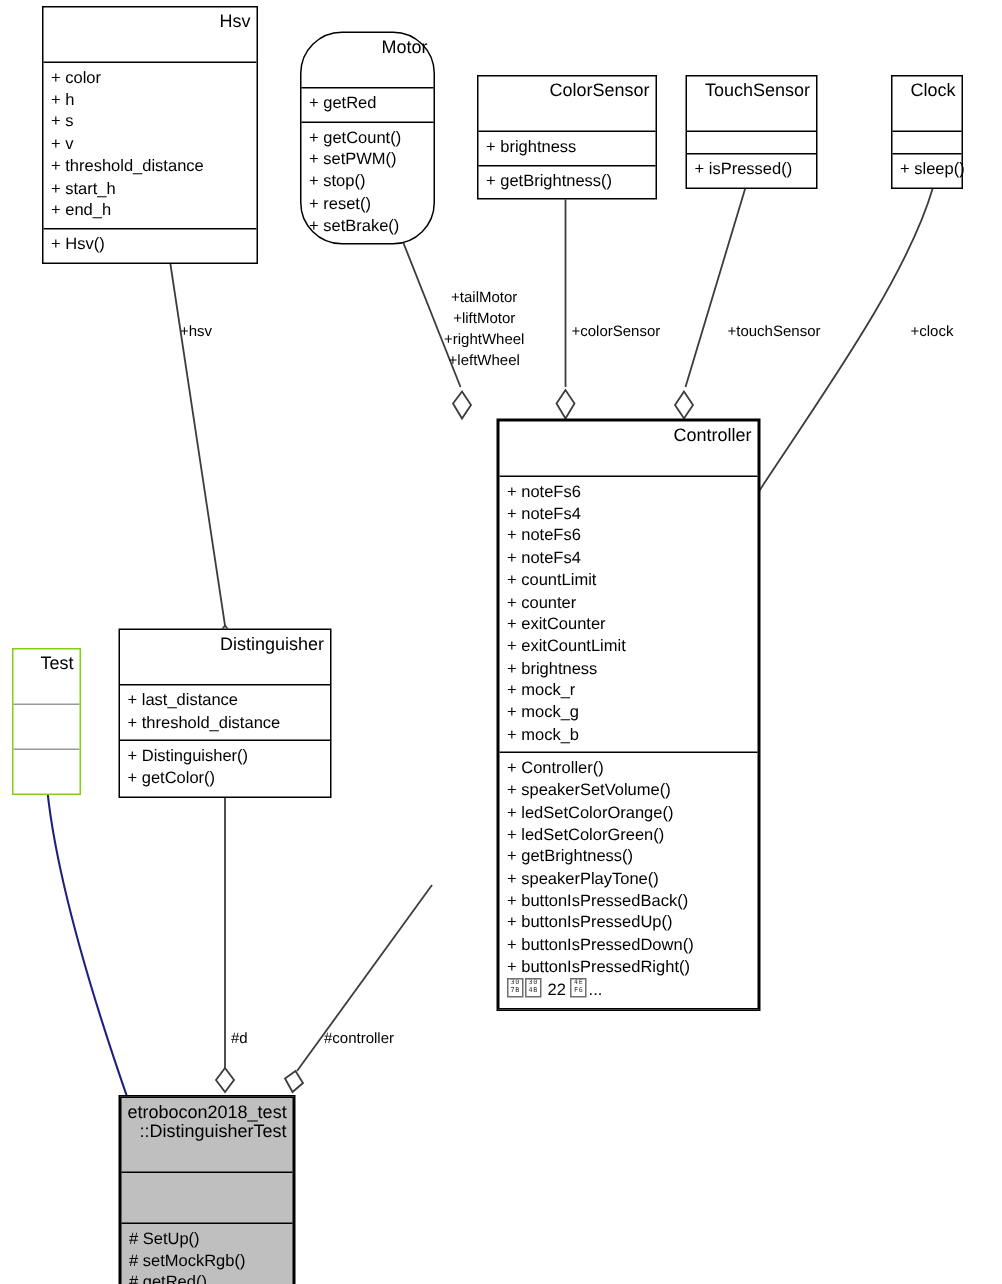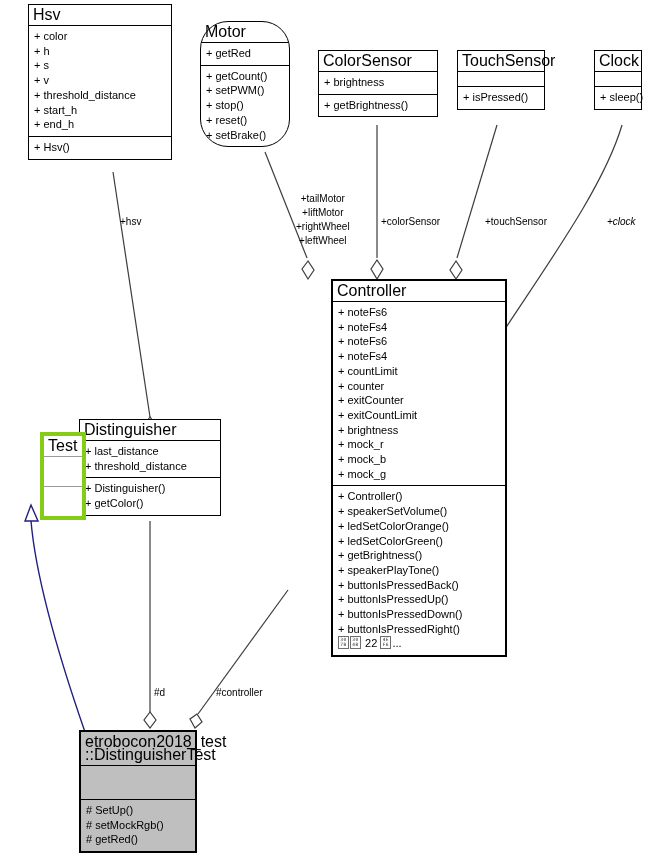--- a/index.html
+++ b/index.html
@@ -32,38 +32,37 @@
     pointer-events: none;
   }
   .uml-class {
     position: absolute;
     box-sizing: border-box;
     background: #ffffff;
     border: 1px solid #000000;
     z-index: 5;
   }
   .uml-class.external {
-    border: 4px solid #84cc16;
-    margin-left: 32px;
+    border: 1px solid #84cc16;
   }
   .uml-class.highlight {
     background: #bfbfbf;
     border: 1px solid #000000;
   }
   .uml-class.thick {
     border: 1px solid #000000;
     box-shadow: 0 0 0 1px #000000;
   }
   .cls-name {
-    text-align: left;
-    padding: 3px 4px 4px 4px;
+    text-align: right;
+    padding: 3px 4px 20px 4px;
     border-bottom: 1px solid #000000;
     line-height: 13px;
     white-space: pre-line;
-    font-size: 16px;
+    font-size: 12px;
   }
   .external .cls-name { border-bottom: 1px solid #9a9a9a; }
   .cls-attrs {
     padding: 3px 4px 4px 5px;
     border-bottom: 1px solid #000000;
     line-height: 14.7px;
     min-height: 7px;
   }
   .external .cls-attrs { border-bottom: 1px solid #9a9a9a; }
   .cls-ops {
@@ -144,21 +143,21 @@
 
   <div class="edge-label center" style="left:296px; top:192px;">+tailMotor
 +liftMotor
 +rightWheel
 +leftWheel</div>
 
   <div class="edge-label" style="left:381px; top:215px;">+colorSensor</div>
 
   <div class="edge-label" style="left:485px; top:215px;">+touchSensor</div>
 
-  <div class="edge-label" style="left:607px; top:215px;font-style:italic;">+clock</div>
+  <div class="edge-label" style="left:607px; top:215px;">+clock</div>
 
   <div class="edge-label" style="left:154px; top:686px;">#d</div>
 
   <div class="edge-label" style="left:216px; top:686px;">#controller</div>
 
   <div class="uml-class" style="left:28px; top:4px; width:144px;">
     <div class="cls-name">Hsv</div>
     <div class="cls-attrs">
       <div>+ color</div>
       <div>+ h</div>
@@ -219,22 +218,22 @@
       <div>+ noteFs6</div>
       <div>+ noteFs4</div>
       <div>+ noteFs6</div>
       <div>+ noteFs4</div>
       <div>+ countLimit</div>
       <div>+ counter</div>
       <div>+ exitCounter</div>
       <div>+ exitCountLimit</div>
       <div>+ brightness</div>
       <div>+ mock_r</div>
+      <div>+ mock_g</div>
       <div>+ mock_b</div>
-      <div>+ mock_g</div>
     </div>
     <div class="cls-ops">
       <div>+ Controller()</div>
       <div>+ speakerSetVolume()</div>
       <div>+ ledSetColorOrange()</div>
       <div>+ ledSetColorGreen()</div>
       <div>+ getBrightness()</div>
       <div>+ speakerPlayTone()</div>
       <div>+ buttonIsPressedBack()</div>
       <div>+ buttonIsPressedUp()</div>

